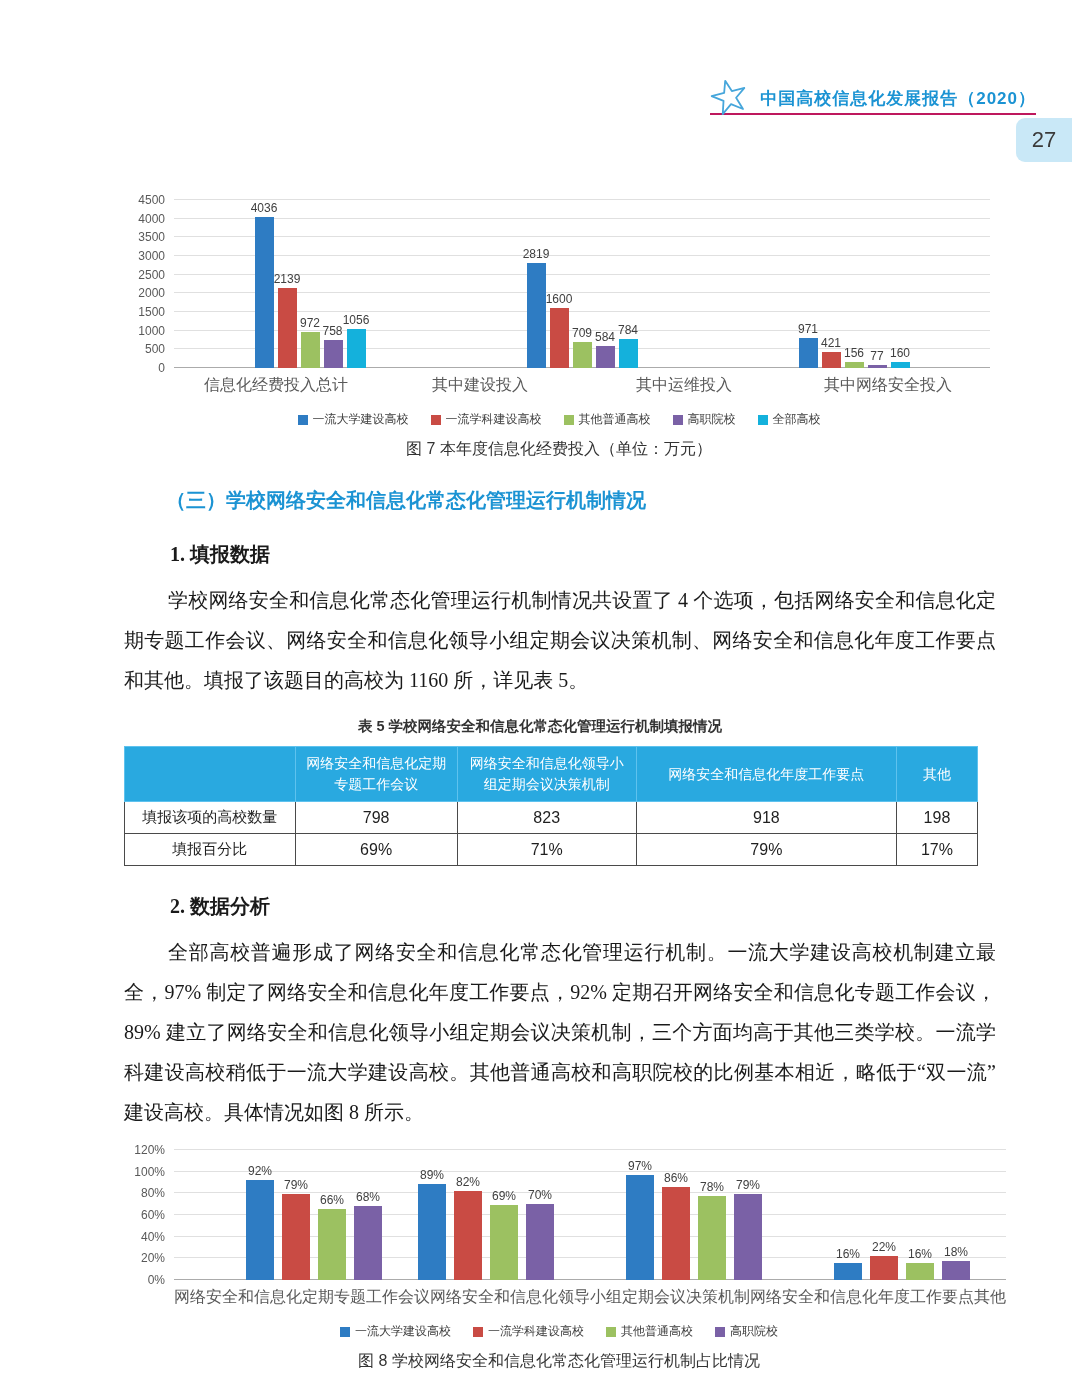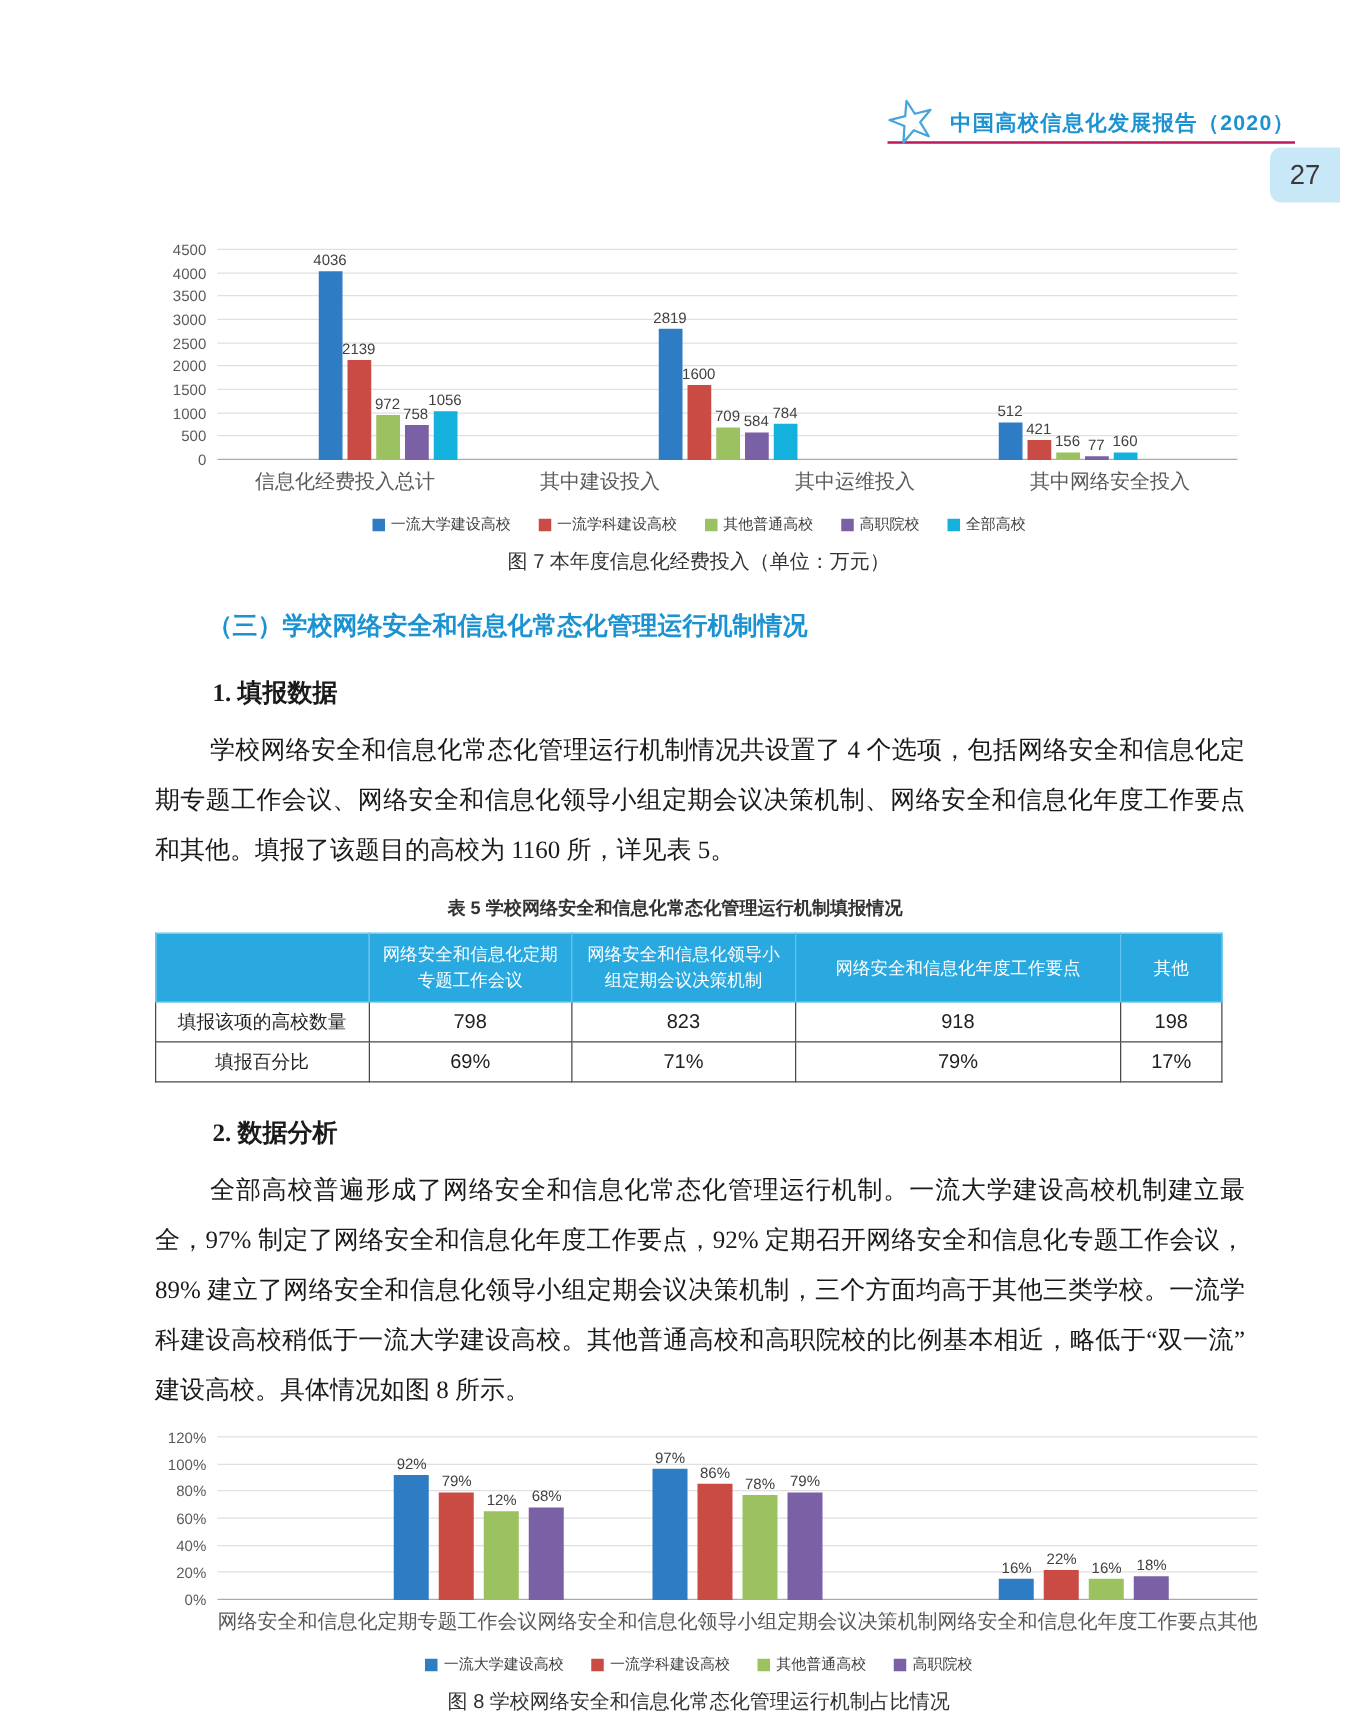--- a/index.html
+++ b/index.html
@@ -159,21 +159,21 @@
                   <div class="bar-label">584</div>
                   <div class="bar" style="height: 21.8027px; background: rgb(122, 97, 166);"></div>
                 </div>
                 <div class="barwrap" style="width: 19px;">
                   <div class="bar-label">784</div>
                   <div class="bar" style="height: 29.2693px; background: rgb(20, 177, 220);"></div>
                 </div>
               </div>
               <div class="group" style="gap: 4px;">
                 <div class="barwrap" style="width: 19px;">
-                  <div class="bar-label">512</div>
+                  <div class="bar-label">971</div>
                   <div class="bar" style="height: 29.568px; background: rgb(46, 124, 195);"></div>
                 </div>
                 <div class="barwrap" style="width: 19px;">
                   <div class="bar-label">421</div>
                   <div class="bar" style="height: 15.7173px; background: rgb(201, 75, 68);"></div>
                 </div>
                 <div class="barwrap" style="width: 19px;">
                   <div class="bar-label">156</div>
                   <div class="bar" style="height: 5.824px; background: rgb(156, 193, 97);"></div>
                 </div>
@@ -289,26 +289,44 @@
               <div class="group" style="gap: 8px; justify-content: flex-end;">
                 <div class="barwrap" style="width: 28px;">
                   <div class="bar-label">92%</div>
                   <div class="bar" style="height: 99.6667px; background: rgb(46, 124, 195);"></div>
                 </div>
                 <div class="barwrap" style="width: 28px;">
                   <div class="bar-label">79%</div>
                   <div class="bar" style="height: 85.5833px; background: rgb(201, 75, 68);"></div>
                 </div>
                 <div class="barwrap" style="width: 28px;">
-                  <div class="bar-label">12%</div>
+                  <div class="bar-label">66%</div>
                   <div class="bar" style="height: 71.5px; background: rgb(156, 193, 97);"></div>
                 </div>
                 <div class="barwrap" style="width: 28px;">
                   <div class="bar-label">68%</div>
                   <div class="bar" style="height: 73.6667px; background: rgb(122, 97, 166);"></div>
+                </div>
+              </div>
+              <div class="group" style="gap: 8px;">
+                <div class="barwrap" style="width: 28px;">
+                  <div class="bar-label">89%</div>
+                  <div class="bar" style="height: 96.4167px; background: rgb(46, 124, 195);"></div>
+                </div>
+                <div class="barwrap" style="width: 28px;">
+                  <div class="bar-label">82%</div>
+                  <div class="bar" style="height: 88.8333px; background: rgb(201, 75, 68);"></div>
+                </div>
+                <div class="barwrap" style="width: 28px;">
+                  <div class="bar-label">69%</div>
+                  <div class="bar" style="height: 74.75px; background: rgb(156, 193, 97);"></div>
+                </div>
+                <div class="barwrap" style="width: 28px;">
+                  <div class="bar-label">70%</div>
+                  <div class="bar" style="height: 75.8333px; background: rgb(122, 97, 166);"></div>
                 </div>
               </div>
               <div class="group" style="gap: 8px;">
                 <div class="barwrap" style="width: 28px;">
                   <div class="bar-label">97%</div>
                   <div class="bar" style="height: 105.083px; background: rgb(46, 124, 195);"></div>
                 </div>
                 <div class="barwrap" style="width: 28px;">
                   <div class="bar-label">86%</div>
                   <div class="bar" style="height: 93.1667px; background: rgb(201, 75, 68);"></div>

